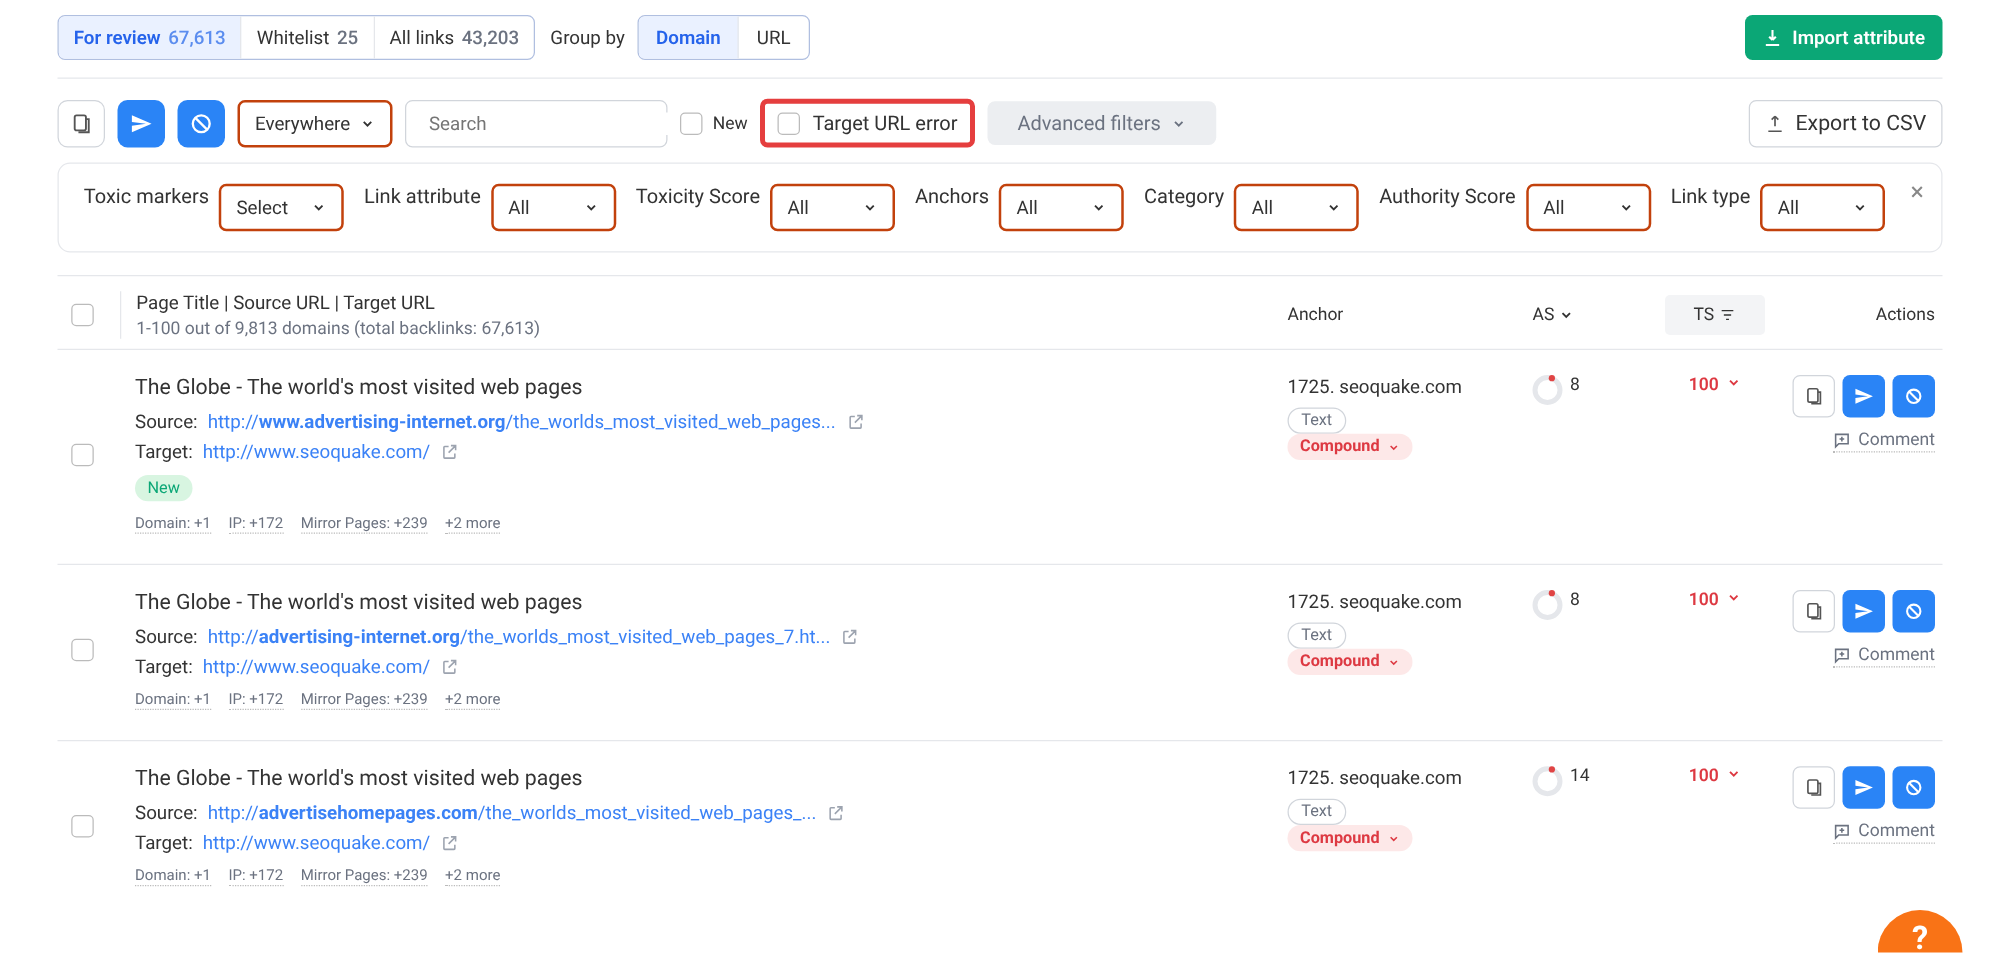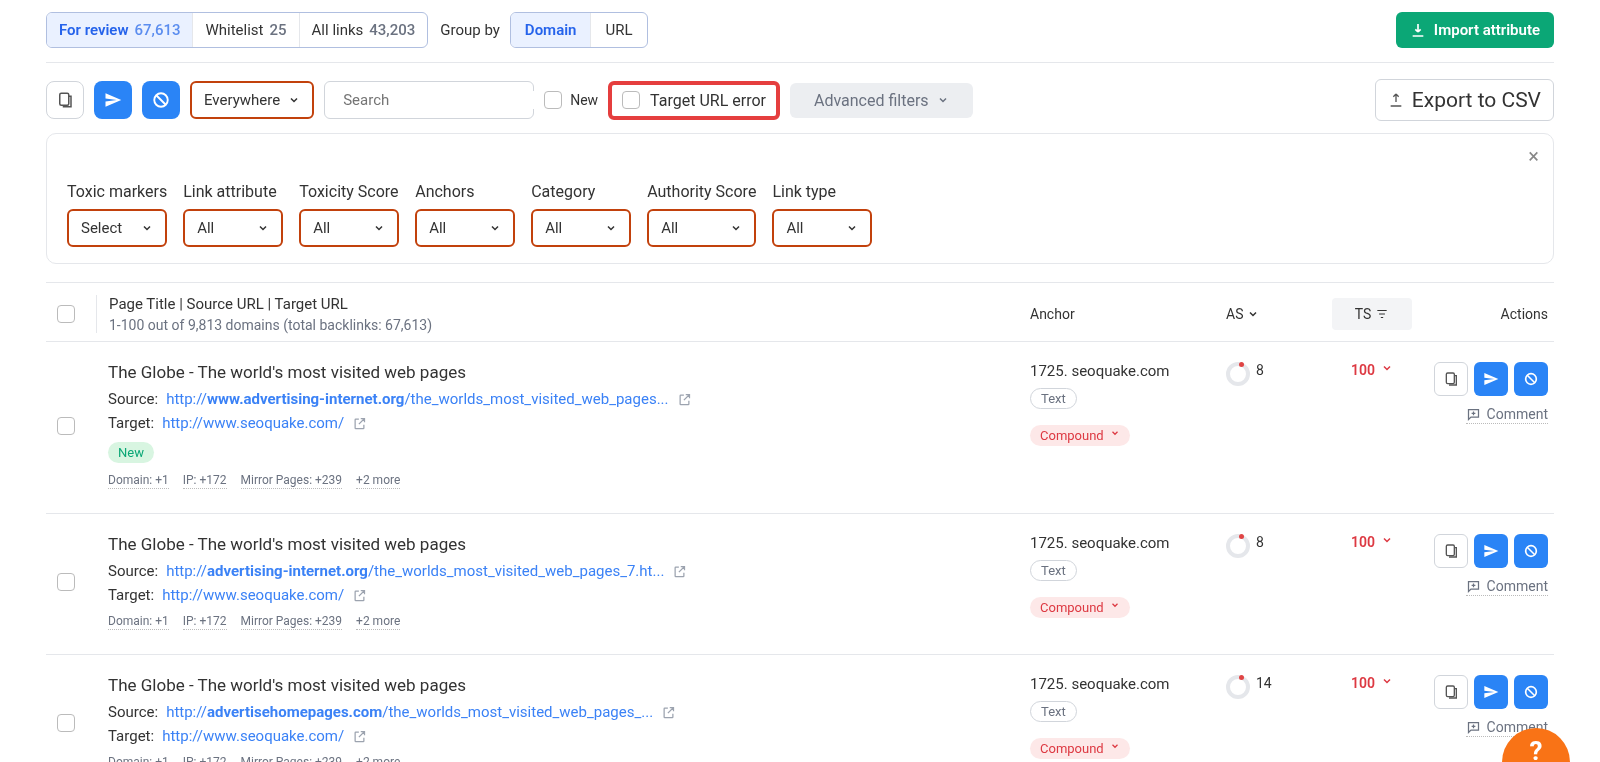--- a/index.html
+++ b/index.html
@@ -27,27 +27,27 @@
 .icon-btn{ width:38px; height:38px; border-radius:8px; display:flex; align-items:center; justify-content:center; cursor:pointer; }
 .icon-btn.outline{ border:1px solid #d1d5db; background:#fff; color:#555;}
 .icon-btn.blue{ background:#2a84f6; color:#fff;}
 .select-like{ border:2px solid #c2410c; background:#fff; border-radius:6px; padding:8px 12px; display:flex; align-items:center; gap:8px; cursor:pointer; font-size:15px;}
 .search-box{ border:1px solid #d1d5db; border-radius:6px; display:flex; align-items:center; gap:8px; padding:0 10px; flex:1; max-width:210px; height:38px;}
 .search-box input{ border:none; outline:none; font-size:15px; flex:1; color:#333;}
 .check-row{ display:flex; align-items:center; gap:8px; }
 .checkbox{ width:18px; height:18px; border:1px solid #bbb; border-radius:4px; background:#fff;}
 .target-highlight{ border:4px solid #e53e3e; border-radius:6px; padding:6px 10px; display:flex; align-items:center; gap:10px;}
 .adv-filter{ background:#eceef1; color:#6b7280; border-radius:6px; padding:8px 24px; display:flex; align-items:center; gap:8px; cursor:pointer; font-size:16px;}
-.export-btn{ border:1px solid #d1d5db; background:#fff; border-radius:6px; padding:8px 12px; display:flex; align-items:center; gap:8px; cursor:pointer; font-size:21px;}
+.export-btn{ border:1px solid #d1d5db; background:#fff; border-radius:6px; padding:8px 12px; display:flex; align-items:center; gap:8px; cursor:pointer; font-size:17px;}
 
 
 .filter-panel{ border:1px solid #e5e7eb; border-radius:10px; margin-top:12px; padding:16px 20px; position:relative;}
 .filter-panel .close{ position:absolute; top:10px; right:14px; color:#888; font-size:20px; cursor:pointer;}
 .filters{ display:flex; gap:16px; }
-.filter{ display:flex; flex-direction:column; gap:8px;margin-top:32px; }
+.filter{ display:flex; flex-direction:row; gap:8px; }
 .filter > label{ font-size:16px; color:#333;}
 
 
 .table-header{ display:flex; align-items:center; gap:16px; padding:12px 6px 8px; border-top:1px solid #e5e7eb; margin-top:18px;}
 .col-check{ width:28px; display:flex; align-items:center; justify-content:center;}
 .col-main{ flex:1; padding-left:12px; border-left:1px solid #e5e7eb;}
 .col-main .title{ font-size:15px; color:#333;}
 .col-main .sub{ font-size:14px; color:#6b7280; margin-top:4px;}
 .col-anchor{ width:180px;}
 .col-as{ width:90px; display:flex; align-items:center; gap:4px;}
@@ -60,21 +60,21 @@
 .row .main .line{ font-size:15px; color:#333; margin-bottom:6px; display:flex; align-items:center; gap:8px;}
 .row .main .line .label{ color:#333;}
 .row .main .line a{ color:#3b82f6; text-decoration:none;}
 .row .main .line .bold{ font-weight:700;}
 .badge-green{ background:#d8f5e1; color:#0ba776; font-size:13px; padding:3px 10px; border-radius:12px; display:inline-block; margin-top:4px;}
 .meta-line{ margin-top:10px; font-size:12px; color:#6b7280; display:flex; gap:14px;}
 .meta-line span{ border-bottom:1px dotted #bbb; padding-bottom:1px;}
 .anchor-col{ width:180px; }
 .anchor-col .link{ color:#333; font-size:15px;}
 .pill-outline{ border:1px solid #d1d5db; color:#6b7280; font-size:13px; padding:2px 10px; border-radius:12px; display:inline-block; margin-top:8px;}
-.pill-red{ background:#fde8e8; color:#dd3942; font-size:13px; padding:3px 10px; border-radius:12px; display:inline-flex; align-items:flex-start; gap:6px; margin-top:16px;}
+.pill-red{ background:#fde8e8; color:#dd3942; font-size:13px; padding:3px 10px; border-radius:12px; display:inline-flex; align-items:center; gap:6px; margin-top:0;font-weight:bold;}
 .as-col{ width:90px; display:flex; align-items:flex-start; gap:6px;}
 .ring{ width:24px; height:24px; border-radius:50%; border:4px solid #e5e7eb; position:relative;}
 .ring::after{ content:""; position:absolute; top:-4px; right:2px; width:5px; height:5px; background:#e04444; border-radius:50%;}
 .ts-col{ width:80px; display:flex; align-items:flex-start; gap:6px; color:#dd3942; font-weight:600; justify-content:center;}
 .actions-col{ width:120px; display:flex; flex-direction:column; align-items:flex-end; gap:10px;}
 .action-row{ display:flex; gap:6px;}
 .icon-btn-sm{ width:34px; height:34px; border-radius:6px; display:flex; align-items:center; justify-content:center; cursor:pointer;}
 .icon-btn-sm.outline{ border:1px solid #d1d5db; background:#fff; color:#555;}
 .icon-btn-sm.blue{ background:#2a84f6; color:#fff;}
 .comment{ display:flex; align-items:center; gap:6px; color:#6b7280; font-size:14px; border-bottom:1px dotted #bbb; padding-bottom:1px; cursor:pointer;}

